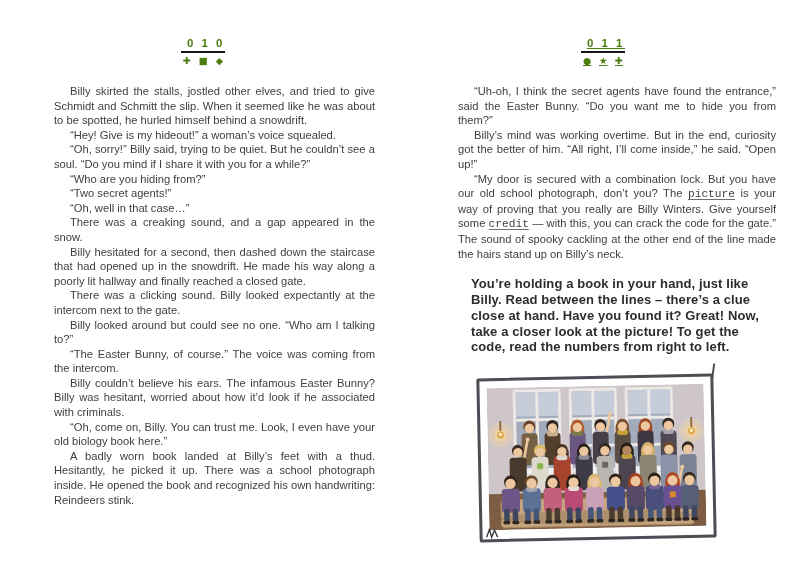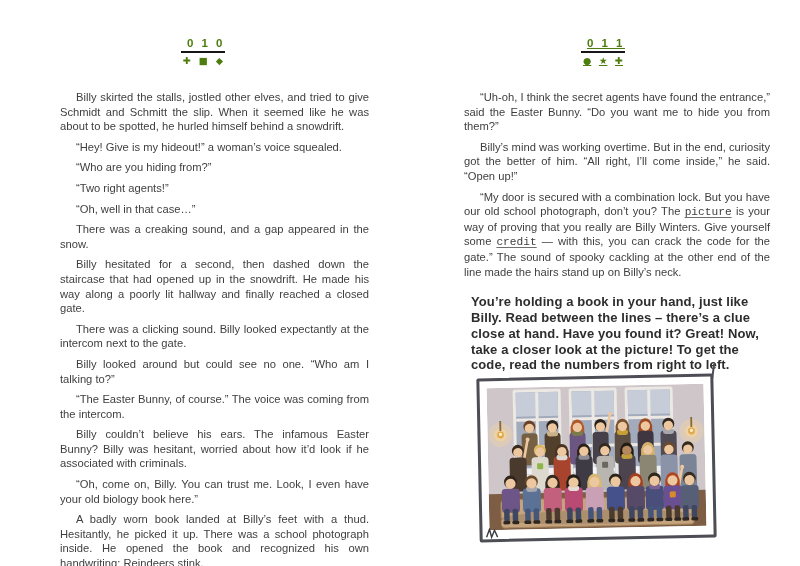--- a/index.html
+++ b/index.html
@@ -16,21 +16,21 @@
     font-weight:bold;font-size:11.5px;line-height:12px;letter-spacing:2.5px;text-indent:2.5px;
     border-bottom:2px solid #161616;padding-bottom:2px;
   }
   .hdr-sym{display:flex;justify-content:space-between;padding:3px 2px 0 2px;
     font-size:9.5px;line-height:10px;font-family:"DejaVu Sans",sans-serif;}
   
   .col{position:absolute;top:84px;text-align:justify;color:#3e3e3e;
     font-size:11.2px;line-height:14.6px;}
   .col-left{left:54px;width:321px;}
   .col-right{left:458px;width:318px;}
-  .para{margin:6px;text-indent:16px;}
+  .para{margin:0;text-indent:16px;}
   .it{}
   .ul{text-decoration:underline;text-decoration-color:#6f6f6f;text-underline-offset:2px;font-family:Liberation Mono, monospace;}
   .instruction{
     margin:15px 0 0 13px;width:304px;text-align:left;text-indent:0;
     font-weight:bold;font-size:13px;line-height:15.8px;color:#2d2d2d;letter-spacing:.1px;
   }
   
   .photo{
     position:absolute;left:478px;top:376px;width:237px;height:164px;box-sizing:border-box;
     background:#ffffff;border:3px solid #4d4d55;border-radius:2px;
@@ -62,22 +62,23 @@
     <div class="hdr-sym">
       <span>●</span>
       <span>★</span>
       <span>✚</span>
     </div>
   </div>
 
   <div class="col col-left">
       <p class="para"><span>Billy skirted the stalls, jostled other elves, and tried to give Schmidt and Schmitt the slip. When it seemed like he was about to be spotted, he hurled himself behind a snowdrift.</span></p>
       <p class="para"><span>“Hey! Give is </span><span class="it">my</span><span> hideout!” a woman’s voice squealed.</span></p>
+      <p class="para"><span>“Oh, sorry!” Billy said, trying to be quiet. But he couldn’t see a soul. “Do you mind if I share it with you for a while?”</span></p>
       <p class="para"><span>“Who are you hiding from?”</span></p>
-      <p class="para"><span>“Two right agents!”</span></p>
+      <p class="para"><span>“Two secret agents!”</span></p>
       <p class="para"><span>“Oh, well in </span><span class="it">that</span><span> case…”</span></p>
       <p class="para"><span>There was a creaking sound, and a gap appeared in the snow.</span></p>
       <p class="para"><span>Billy hesitated for a second, then dashed down the staircase that had opened up in the snowdrift. He made his way along a poorly lit hallway and finally reached a closed gate.</span></p>
       <p class="para"><span>There was a clicking sound. Billy looked expectantly at the intercom next to the gate.</span></p>
       <p class="para"><span>Billy looked around but could see no one. “Who am I talking to?”</span></p>
       <p class="para"><span>“The Easter Bunny, of course.” The voice was coming from the intercom.</span></p>
       <p class="para"><span>Billy couldn’t believe his ears. The infamous </span><span class="it">Easter Bunny</span><span>? Billy was hesitant, worried about how it’d look if he associated with criminals.</span></p>
       <p class="para"><span>“Oh, come on, Billy. You can trust me. Look, I even have your old biology book here.”</span></p>
       <p class="para"><span>A badly worn book landed at Billy’s feet with a thud. Hesitantly, he picked it up. There was a school photograph inside. He opened the book and recognized his own handwriting: </span><span class="it">Reindeers stink</span><span>.</span></p>
     </div>

